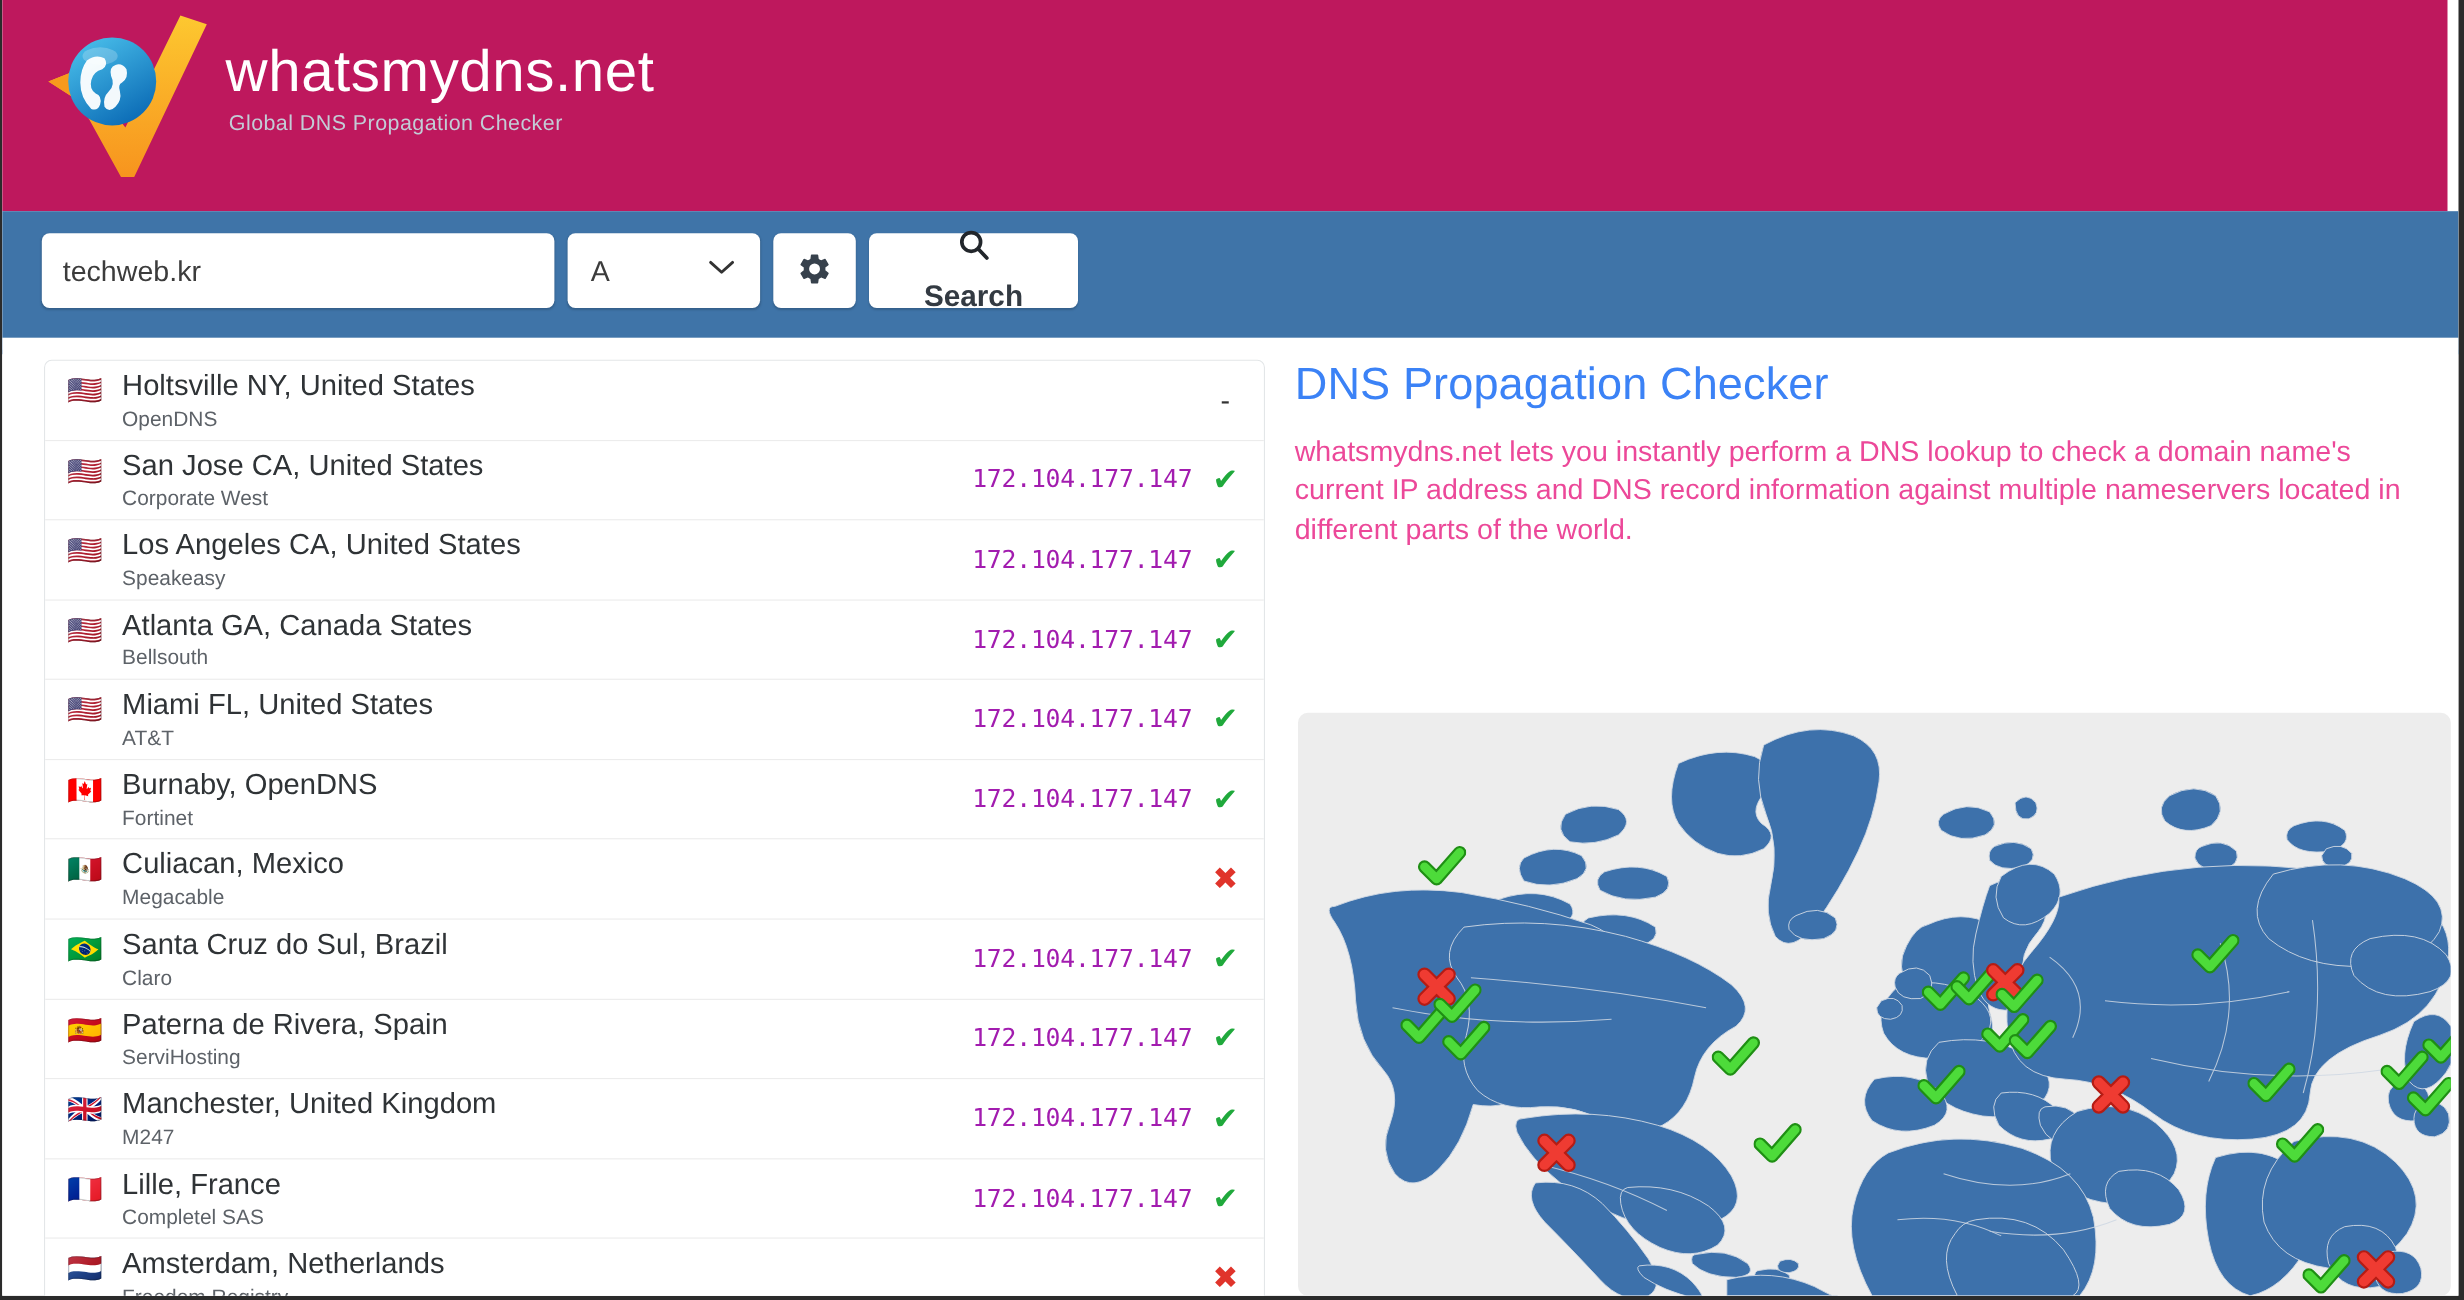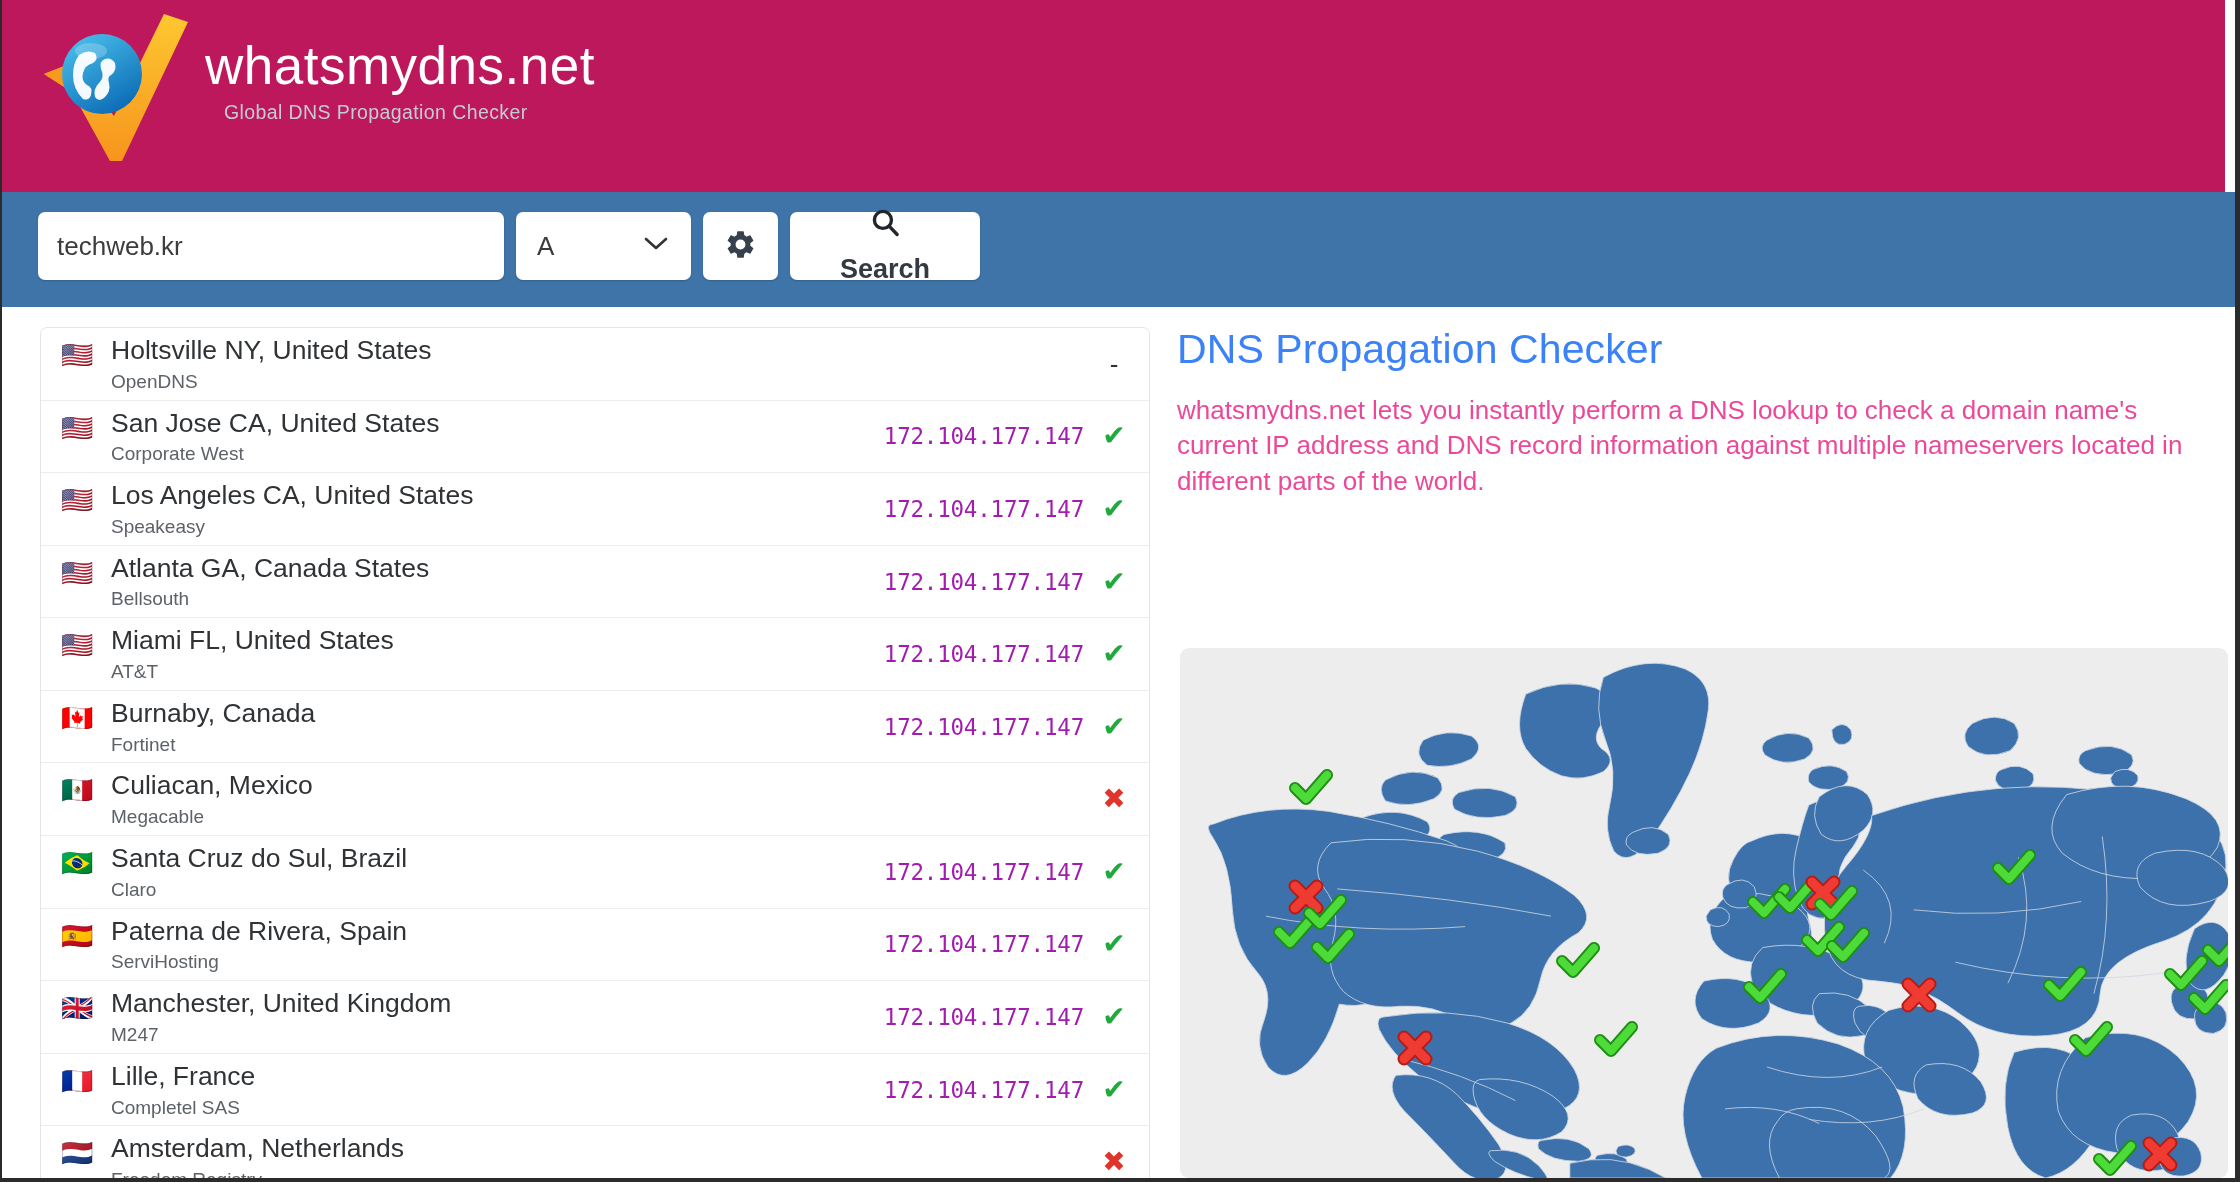--- a/index.html
+++ b/index.html
@@ -48,21 +48,21 @@
     color: #ffffff;
     font-weight: 400;
     letter-spacing: 0.5px;
     line-height: 1.0;
   }
   .logo-sub {
     font-size: 19.5px;
     color: #c3ccd6;
     letter-spacing: 0.4px;
     margin-top: 9px;
-    margin-left: 19px;
+    margin-left: 3px;
   }
 
   
   #searchbar {
     position: absolute; left: 0; top: 192px;
     width: 2233px; height: 130px;
     background: #3f74a8;
     border-bottom: 4px solid #3a6b9c;
   }
   #searchrow {
@@ -355,21 +355,21 @@
           </div>
           <div class="row-right">
             <span class="ip">172.104.177.147</span>
             <span class="status ok">✔</span>
           </div>
         </div>
         <div class="result-row">
           <div class="row-left">
             <span class="flag">🇨🇦</span>
             <span class="row-texts">
-              <span class="loc">Burnaby, Canada</span>
+              <span class="loc">Burnaby, OpenDNS</span>
               <span class="provider">Fortinet</span>
             </span>
           </div>
           <div class="row-right">
             <span class="ip">172.104.177.147</span>
             <span class="status ok">✔</span>
           </div>
         </div>
         <div class="result-row">
           <div class="row-left">

